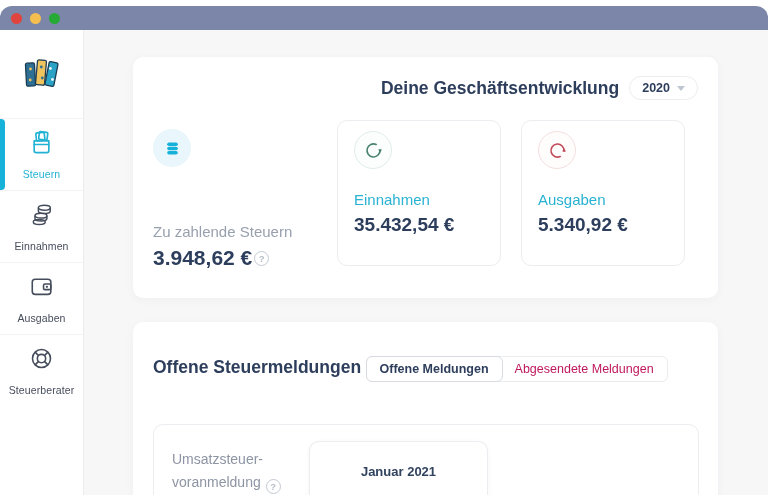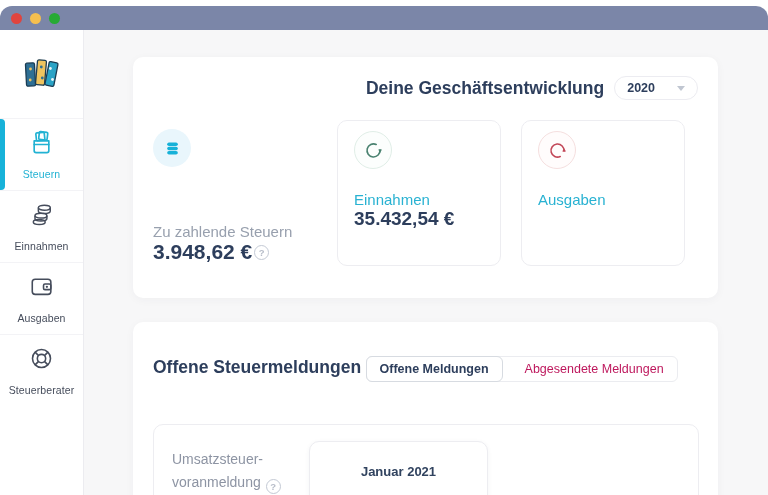--- a/index.html
+++ b/index.html
@@ -29,49 +29,49 @@
   .nav-label { font-size:10.5px; letter-spacing:0.1px; }
   .nav-icon svg { display:block; }
 
   
   .main { flex:1; position:relative; background:#f7f7f8; }
   .card { position:absolute; left:49px; width:585px; background:#fff;
           border-radius:10px; box-shadow:0 2px 10px rgba(40,50,80,0.04); }
   .card1 { top:27px; height:241px; }
   .card-head { display:flex; align-items:center; gap:10px; padding:19px 20px 0 20px;justify-content:flex-end; }
   .card-title { font-size:17.5px; font-weight:700; color:#2d3e5c; }
-  .year-pill { display:inline-flex; align-items:center; gap:22px; background:#fff;
+  .year-pill { display:inline-flex; align-items:center; gap:7px; background:#fff;
                border:1px solid #ececf1; border-radius:13px; padding:4px 12px;
                font-size:12.5px; font-weight:700; color:#2d3e5c; cursor:pointer; }
   .caret { width:0; height:0; border-left:4px solid transparent;
            border-right:4px solid transparent; border-top:5px solid #c0c6d1; }
 
   .tile { position:absolute; top:63px; width:164px; height:146px;
           border:1px solid #ededf1; border-radius:10px; padding:10px 16px; }
   .tile1 { left:20px; top:66px; width:184px; height:150px; border:none; padding:6px 0 0 0; }
   .tile2 { left:204px; } .tile3 { left:388px; }
   .icon-circle { width:38px; height:38px; border-radius:50%;
                  display:flex; align-items:center; justify-content:center; }
   .tile1 .icon-circle { background:#e9f6fc; }
   .tile2 .icon-circle { background:#fcfefd; border:1.5px solid #e0eee7; }
   .tile3 .icon-circle { background:#fffcfc; border:1.5px solid #f5dfdf; }
   .tile-label { font-size:15px; color:#98a0ae; }
   .tile1 .tile-label { margin-top:56px; }
   .tile2 .tile-label, .tile3 .tile-label { margin-top:22px; color:#29b2d2; }
-  .tile-value { font-size:19px; font-weight:700; color:#2d3e5c; }
+  .tile-value { margin-top:6px; font-size:19px; font-weight:700; color:#2d3e5c; }
   .tile1 .tile-value { font-size:21px; display:flex; align-items:center; gap:2px; }
 
   .help { width:15px; height:15px; flex:none; border:1.4px solid #c3c9d4;
           border-radius:50%; color:#b6bcc8; font-size:9.5px; font-weight:700;
           display:inline-flex; align-items:center; justify-content:center;
           cursor:pointer; }
 
   .card2 { top:292px; height:235px; padding:19px 20px; }
   .tabs { display:inline-flex; align-items:stretch; border:1px solid #ebecf0;
-          border-radius:6px; margin-top:15px; background:#fff;gap:10px; }
+          border-radius:6px; margin-top:15px; background:#fff; }
   .tab { padding:5px 13px; font-size:12.5px; color:#be185d; cursor:pointer;
          white-space:nowrap; }
   .tab.active { border:1px solid #d7dbe1; border-radius:6px; margin:-1px;
                 background:#fff; color:#2d3e5c; font-weight:700; }
 
   .report-box { position:absolute; left:20px; top:102px; width:546px; height:150px;
                 border:1px solid #ededf1; border-radius:10px; background:#fff; }
   .report-name { position:absolute; left:18px; top:23px; font-size:14px;
                  color:#8d94a3; line-height:23px; }
   .report-name .help { vertical-align:-3px; margin-left:5px; }
@@ -200,20 +200,21 @@
         </div>
 
         <div class="tile tile3">
           <span class="icon-circle">
             <svg width="21" height="21" viewBox="0 0 20 20" fill="none">
               <path d="M12.6 15.7 A6.2 6.2 0 1 1 16.2 10.6" stroke="#c24657" stroke-width="1.5" stroke-linecap="round"></path>
               <path d="M14.5 11 h3.6 l-1.8 -3.1 z" fill="#c24657"></path>
             </svg>
           </span>
           <div class="tile-label">Ausgaben</div>
+          <div class="tile-value">5.340,92 €</div>
         </div>
       </div>
 
       <div class="card card2">
         <span class="card-title">Offene Steuermeldungen</span>
 
         <div class="tabs">
           <span class="tab active">Offene Meldungen</span>
           <span class="tab">Abgesendete Meldungen</span>
         </div>

